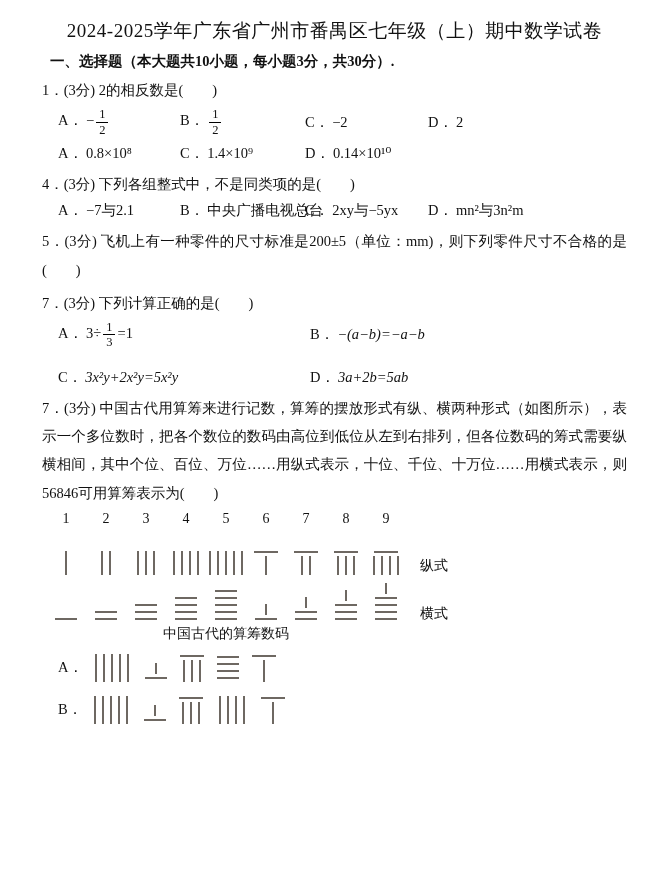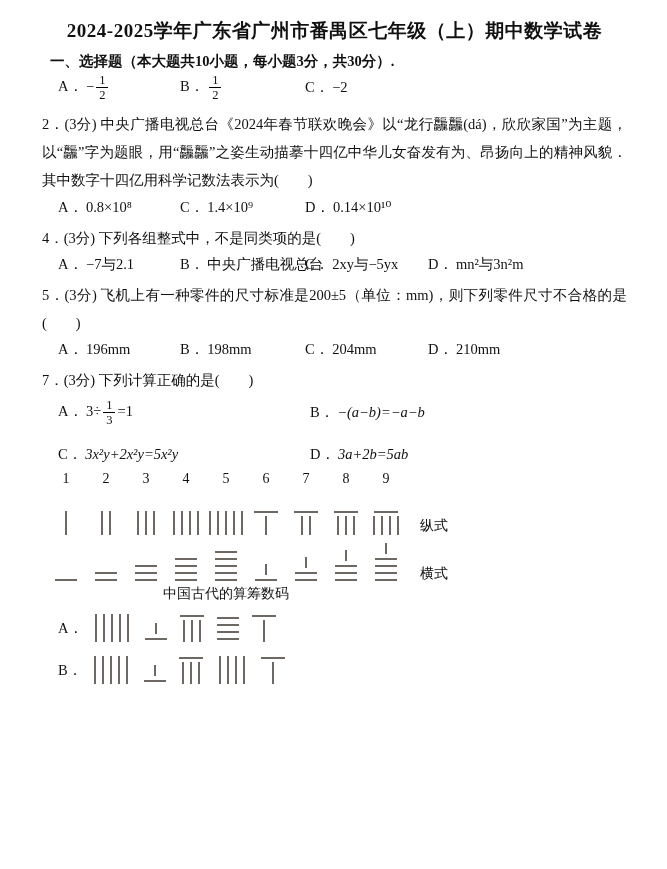--- a/index.html
+++ b/index.html
@@ -3,21 +3,21 @@
 <meta charset="utf-8">
 <style>
   html,body{margin:0;padding:0;background:#fff;}
   body{
     width:667px;height:869px;overflow:hidden;
     font-family:"Liberation Serif","DejaVu Serif",serif;
     color:#111;font-size:14.5px;
   }
   .page{padding:18px 40px 0 42px;box-sizing:border-box;}
   .paper-title{
-    font-size:19px;font-weight:bold;text-align:center;
+    font-size:19px;font-weight:normal;text-align:center;
     margin:0 0 8px 0;letter-spacing:.5px;
   }
   .section-header{font-weight:bold;font-size:14.5px;margin:0 0 2px 8px;}
   .stem{margin:5px 0 3px 0;line-height:1.95;text-align:justify;}
   .options{
     display:grid;grid-template-columns:122px 125px 123px auto;
     padding-left:16px;margin:1px 0 7px 0;align-items:center;
   }
   .options.two-col{grid-template-columns:252px auto;row-gap:18px;}
   .option{white-space:nowrap;}
@@ -58,85 +58,83 @@
 </head>
 <body>
 
 <div class="page">
 
   <h1 class="paper-title">2024-2025学年广东省广州市番禺区七年级（上）期中数学试卷</h1>
 
   <div class="section-header">一、选择题（本大题共10小题，每小题3分，共30分）.</div>
 
   <div>
+    <p class="stem">1．(3分) 2的相反数是(　　)</p>
     <div class="options">
       <span class="option">
         <span class="opt-label">A．</span><span class="math"><span>−</span><span class="frac">
               <span class="num">1</span>
               <span class="den">2</span>
             </span></span>
       </span>
       <span class="option">
         <span class="opt-label">B．</span><span class="math"><span class="frac">
               <span class="num">1</span>
               <span class="den">2</span>
             </span></span>
       </span>
       <span class="option">
         <span class="opt-label">C．</span><span class="math">−2</span>
       </span>
-    </div>
-  </div>
-
-  <div>
-    <p class="stem">2．(3分) 中央广播电视总台《2024年春节联欢晚会》以“龙行龘龘(dá)，欣欣家国”为主题，以“龘”字为题眼，用“龘龘”之姿生动描摹十四亿中华儿女奋发有为、昂扬向上的精神风貌．其中数字十四亿用科学记数法表示为(　　)</p>
+      <span class="option">
+        <span class="opt-label">D．</span><span class="math">2</span>
+      </span>
+    </div>
+  </div>
+
+  <div>
     <div class="options">
       <span class="option"><span class="opt-label">A．</span><span class="math">0.8×10⁸</span></span>
       <span class="option"><span class="opt-label">C．</span><span class="math">1.4×10⁹</span></span>
       <span class="option"><span class="opt-label">D．</span><span class="math">0.14×10¹⁰</span></span>
     </div>
   </div>
 
 
   <div>
     <p class="stem">4．(3分) 下列各组整式中，不是同类项的是(　　)</p>
     <div class="options">
       <span class="option"><span class="opt-label">A．</span><span class="math">−7与2.1</span></span>
       <span class="option"><span class="opt-label">B．</span><span class="math">中央广播电视总台</span></span>
       <span class="option"><span class="opt-label">C．</span><span class="math">2xy与−5yx</span></span>
       <span class="option"><span class="opt-label">D．</span><span class="math">mn²与3n²m</span></span>
     </div>
   </div>
 
   <div>
     <p class="stem">5．(3分) 飞机上有一种零件的尺寸标准是200±5（单位：mm)，则下列零件尺寸不合格的是(　　)</p>
-    <div class="options">
-      <span class="option"><span class="opt-label">A．</span><span class="math">196mm</span></span>
-      <span class="option"><span class="opt-label">B．</span><span class="math">198mm</span></span>
-      <span class="option"><span class="opt-label">C．</span><span class="math">204mm</span></span>
-      <span class="option"><span class="opt-label">D．</span><span class="math">210mm</span></span>
-    </div>
   </div>
 
   <div>
     <p class="stem">7．(3分) 下列计算正确的是(　　)</p>
     <div class="options two-col">
       <span class="option">
         <span class="opt-label">A．</span><span class="math"><span>3÷</span><span class="frac">
               <span class="num">1</span>
               <span class="den">3</span>
             </span><span>=1</span></span>
       </span>
       <span class="option"><span class="opt-label">B．</span><span class="math it">−(a−b)=−a−b</span></span>
       <span class="option"><span class="opt-label">C．</span><span class="math it">3x²y+2x²y=5x²y</span></span>
       <span class="option"><span class="opt-label">D．</span><span class="math it">3a+2b=5ab</span></span>
     </div>
   </div>
 
   <div>
+    <p class="stem">7．(3分) 中国古代用算筹来进行记数，算筹的摆放形式有纵、横两种形式（如图所示），表示一个多位数时，把各个数位的数码由高位到低位从左到右排列，但各位数码的筹式需要纵横相间，其中个位、百位、万位……用纵式表示，十位、千位、十万位……用横式表示，则56846可用算筹表示为(　　)</p>
 
     <div class="rod-diagram">
       <div class="rod-grid" id="rod-grid">
           <span class="rod-num">1</span>
           <span class="rod-num">2</span>
           <span class="rod-num">3</span>
           <span class="rod-num">4</span>
           <span class="rod-num">5</span>
           <span class="rod-num">6</span>
           <span class="rod-num">7</span>

